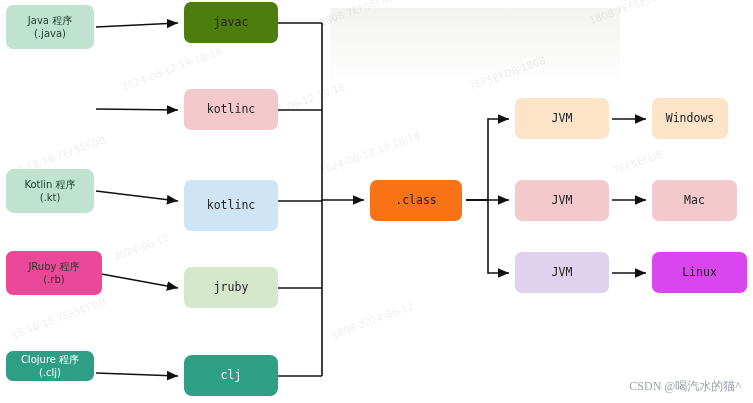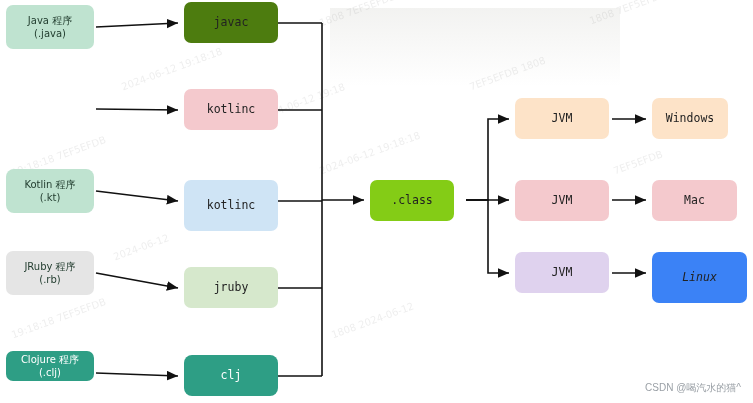--- a/index.html
+++ b/index.html
@@ -52,22 +52,22 @@
     left: 0;
     top: 0;
     width: 753px;
     height: 403px;
     pointer-events: none;
   }
   .credit {
     position: absolute;
     right: 12px;
     bottom: 8px;
-    font-family: Liberation Sans, sans-serif;
-    font-size: 10px;
+    font-family: Liberation Serif, serif;
+    font-size: 12px;
     color: #9aa0a6;
     white-space: nowrap;
   }
   .haze {
     position: absolute;
     left: 330px;
     top: 8px;
     width: 290px;
     height: 78px;
     background: linear-gradient(180deg, rgba(240,240,238,0.85), rgba(255,255,255,0));
@@ -122,36 +122,36 @@
       <path d="M278,201 L322,201"></path>
       <path d="M278,288 L322,288"></path>
       <path d="M278,376 L322,376"></path>
     </g>
   </svg>
 
   <div class="node cjk" style="left:6px;   top:5px;   width:88px;  height:44px; background:#bfe3d0; color:#1f3a2c;">Java 程序
 (.java)</div>
   <div class="node cjk" style="left:6px;   top:169px; width:88px;  height:44px; background:#bfe3d0; color:#1f3a2c;border-radius:8px;">Kotlin 程序
 (.kt)</div>
-  <div class="node cjk" style="left:6px;   top:251px; width:88px;  height:44px; background:#e5e5e5; color:#1f3a2c;">JRuby 程序
+  <div class="node cjk" style="left:6px;   top:251px; width:96px;  height:44px; background:#ec4899; color:#1f3a2c;">JRuby 程序
 (.rb)</div>
   <div class="node cjk dark" style="left:6px; top:351px; width:88px; height:30px; background:#2e9e85; color:#ffffff;">Clojure 程序
 (.clj)</div>
 
   <div class="node" style="left:184px; top:2px;   width:94px; height:41px; background:#4d7c0f;">javac</div>
   <div class="node" style="left:184px; top:89px;  width:94px; height:41px; background:#f4c9cd;">kotlinc</div>
   <div class="node" style="left:184px; top:180px; width:94px; height:51px; background:#cfe4f5;">kotlinc</div>
   <div class="node" style="left:184px; top:267px; width:94px; height:41px; background:#d6e8cc;">jruby</div>
   <div class="node dark" style="left:184px; top:355px; width:94px; height:41px; background:#2e9e85;border-radius:8px;">clj</div>
 
-  <div class="node" style="left:370px; top:180px; width:84px; height:41px; background:#84cc16;">.class</div>
+  <div class="node" style="left:370px; top:180px; width:92px; height:41px; background:#f97316;">.class</div>
 
   <div class="node" style="left:515px; top:98px;  width:94px; height:41px; background:#fde3c8;">JVM</div>
   <div class="node" style="left:515px; top:180px; width:94px; height:41px; background:#f4c9cd;">JVM</div>
   <div class="node" style="left:515px; top:252px; width:94px; height:41px; background:#dfd2ee;">JVM</div>
 
   <div class="node" style="left:652px; top:98px;  width:76px; height:41px; background:#fde3c8;">Windows</div>
   <div class="node" style="left:652px; top:180px; width:85px; height:41px; background:#f4c9cd;">Mac</div>
-  <div class="node" style="left:652px; top:252px; width:95px; height:51px; background:#3b82f6;font-style:italic;">Linux</div>
+  <div class="node" style="left:652px; top:252px; width:95px; height:41px; background:#d946ef;">Linux</div>
 
   <div class="credit">CSDN @喝汽水的猫^</div>
 
 </div>
 
 </body></html>

